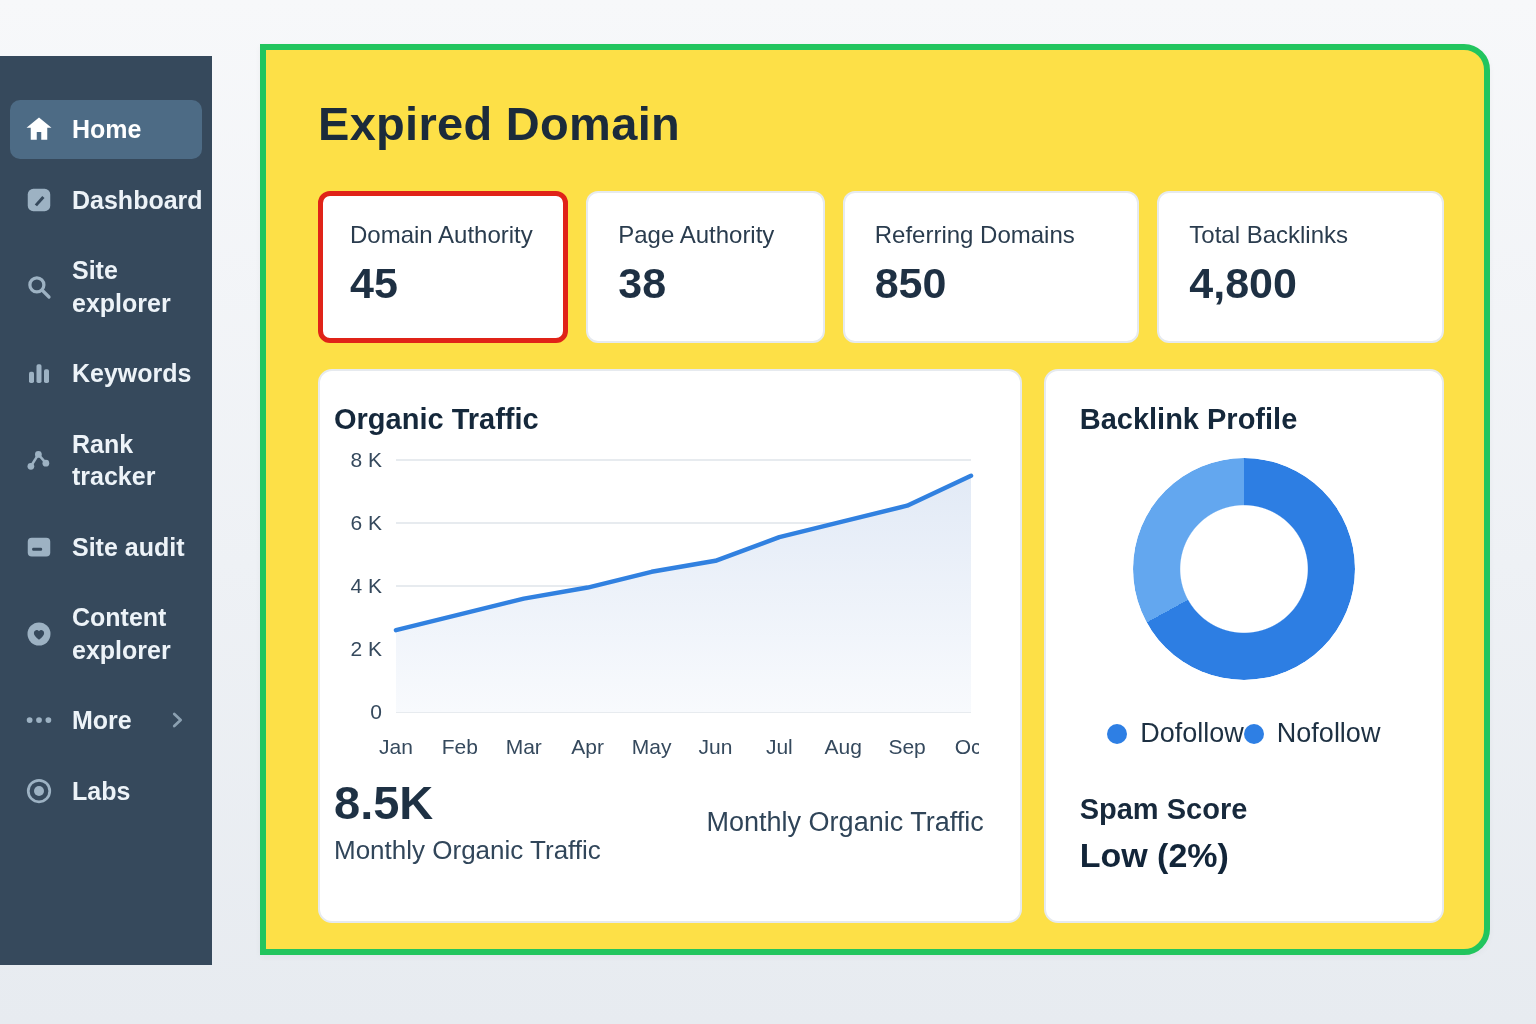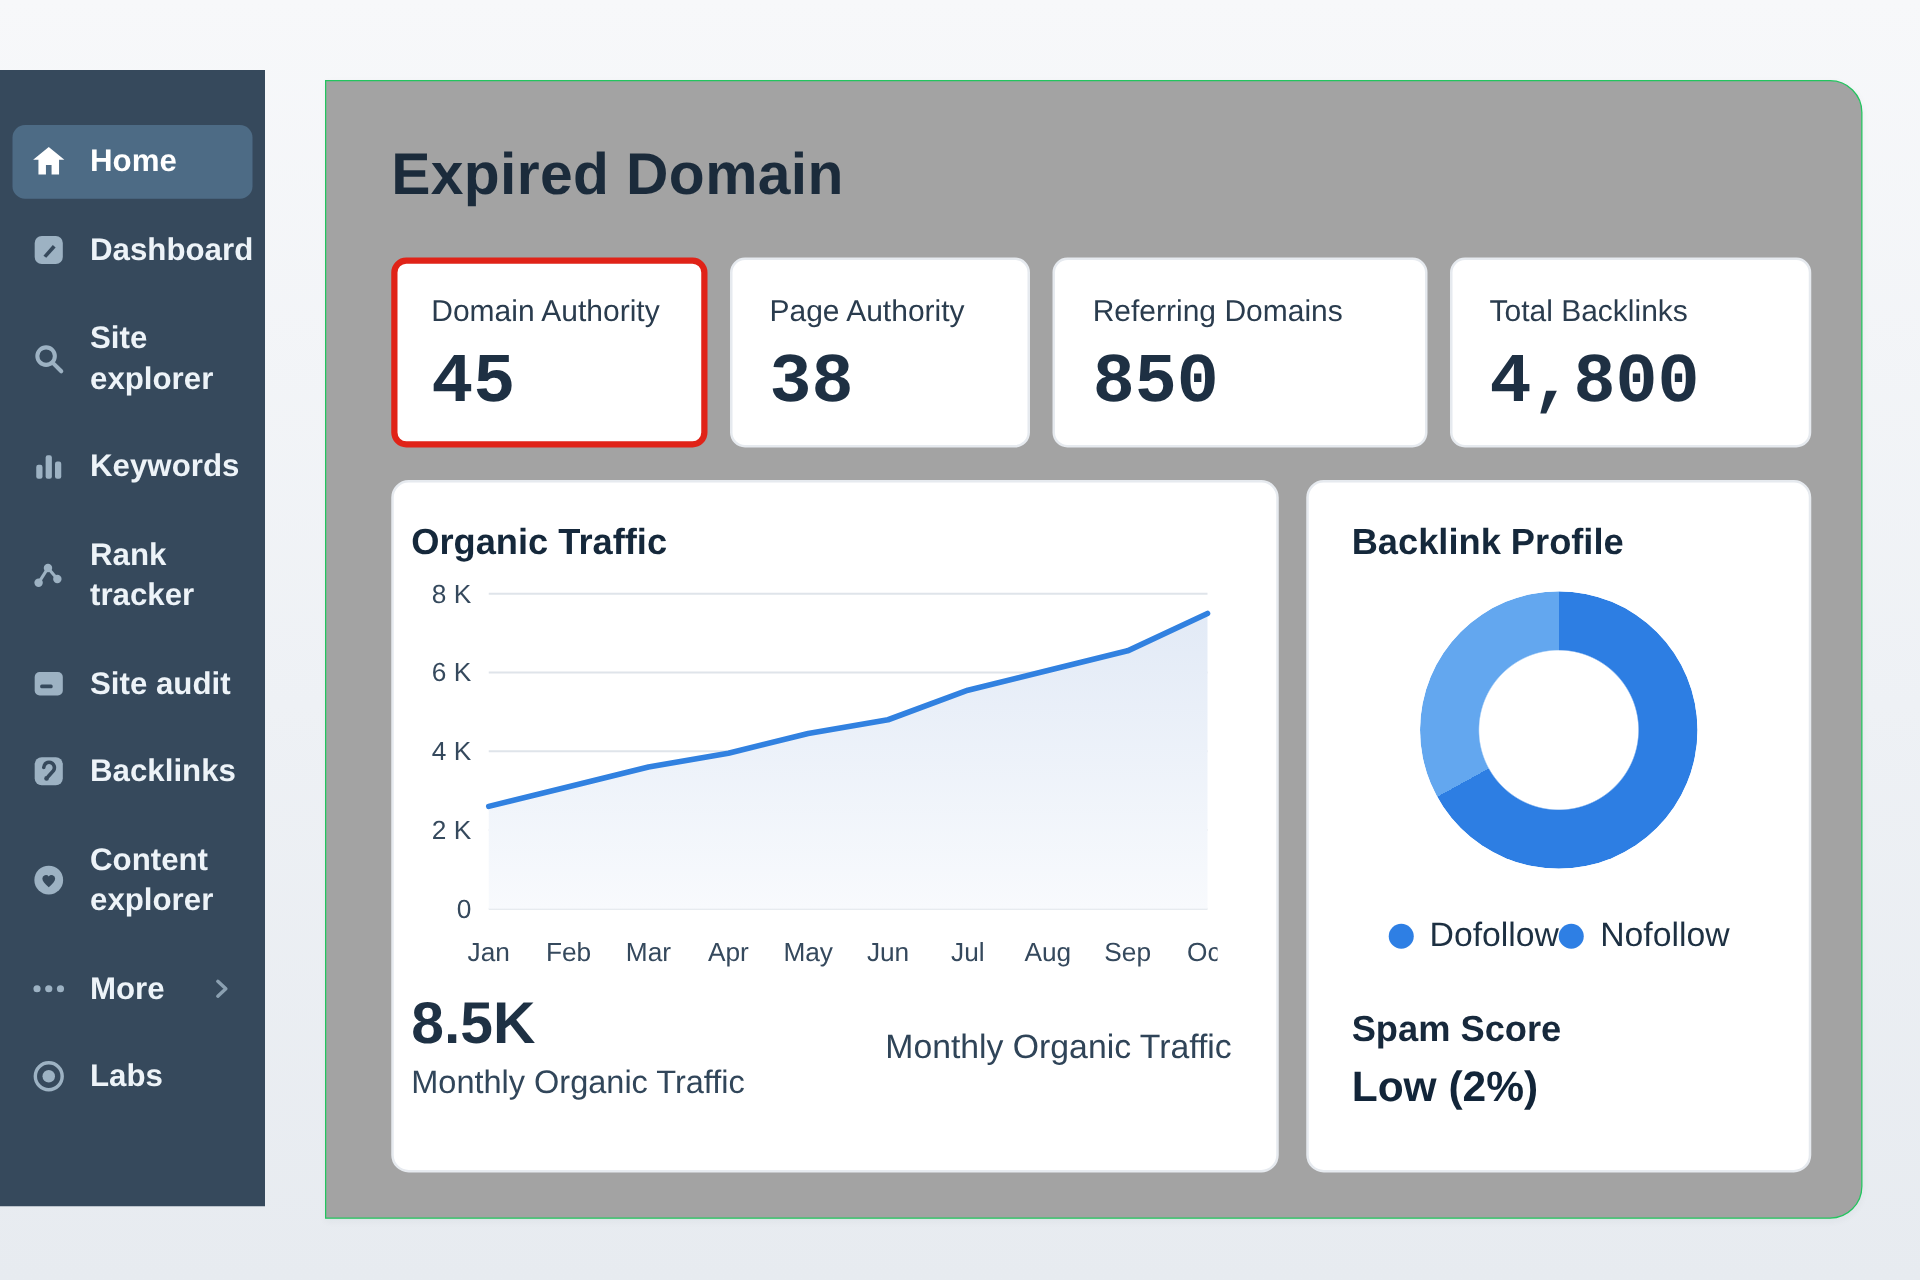--- a/index.html
+++ b/index.html
@@ -31,37 +31,37 @@
   }
   .nav-item .ico{width:30px;height:30px;flex:0 0 30px;color:#9db2c3;display:flex;align-items:center;justify-content:center;}
   .nav-item .ico svg{width:30px;height:30px;}
   .nav-item.active{background:var(--sidebar-active);color:#ffffff;}
   .nav-item.active .ico{color:#ffffff;}
   .nav-item .chev{margin-left:auto;color:#8ba0b1;display:flex;}
   .nav-item .chev svg{width:22px;height:22px;}
 
   
   .main{
-    position:absolute;left:260px;top:64px;width:1230px;height:911px;
-    background:#a3a3a3;border:1px solid #22c55e;
+    position:absolute;left:260px;top:44px;width:1230px;height:911px;
+    background:#fde047;border:6px solid #22c55e;
     border-radius:0 26px 26px 0;
     padding:46px 40px 0 52px;
     box-shadow:0 2px 6px rgba(30,45,60,0.04);
   }
   .page-title{font-size:47px;font-weight:700;color:#1b2b3b;margin:0 0 40px 0;letter-spacing:.3px;}
 
   
   .stats{display:flex;gap:18px;margin-bottom:26px;}
   .stat-card{
     background:#ffffff;border:2px solid #e6eaef;border-radius:12px;
     height:152px;padding:28px 30px;
   }
   .stat-card.highlight{border:5px solid var(--accent-red);border-radius:12px;padding:25px 27px;}
   .stat-label{font-size:24px;color:#2a3c4e;font-weight:500;}
-  .stat-value{font-size:56px;font-weight:700;color:#1e3043;margin-top:10px;font-family:Liberation Mono, monospace;}
+  .stat-value{font-size:43px;font-weight:700;color:#1e3043;margin-top:10px;}
 
   
   .charts{display:flex;gap:22px;}
   .panel{background:#ffffff;border:2px solid #e6eaef;border-radius:14px;}
   .panel-title{font-size:29px;font-weight:700;color:#15283b;}
   .traffic-panel{width:713px;height:554px;padding:32px 34px 0 14px;}
   .traffic-chart{display:block;margin-top:8px;}
   .tick{font-size:21px;fill:#35495d;font-family:"Liberation Sans",sans-serif;}
 
   .summary-row{display:flex;justify-content:space-between;margin-top:2px;padding-right:2px;}
@@ -147,30 +147,20 @@
     <div class="nav-item">
       <span class="ico">
         <svg viewBox="0 0 24 24">
             <rect x="3" y="4.5" width="18" height="15" rx="3.2" fill="currentColor"></rect>
             <rect x="6.5" y="12.5" width="8" height="2.4" rx="1" fill="#36495c"></rect>
           </svg>
       </span>
       <span>Site audit</span>
     </div>
 
-    <div class="nav-item">
-      <span class="ico">
-        <svg viewBox="0 0 24 24">
-            <rect x="3" y="3" width="18" height="18" rx="4.5" fill="currentColor"></rect>
-            <path d="M8.8 9.6 a3.4 3.4 0 1 1 6.2 2 l-3.2 3.6" fill="none" stroke="#36495c" stroke-width="2.3" stroke-linecap="round"></path>
-            <circle cx="10.6" cy="16.6" r="1.5" fill="#36495c"></circle>
-          </svg>
-      </span>
-      <span>Backlinks</span>
-    </div>
 
     <div class="nav-item">
       <span class="ico">
         <svg viewBox="0 0 24 24">
             <circle cx="12" cy="12" r="9.2" fill="currentColor"></circle>
             <path d="M12 16.6 C9.4 14.4 7.9 12.9 7.9 11.1 A2.3 2.3 0 0 1 12 9.7 A2.3 2.3 0 0 1 16.1 11.1 C16.1 12.9 14.6 14.4 12 16.6 Z" fill="#36495c"></path>
           </svg>
       </span>
       <span>Content explorer</span>
     </div>

